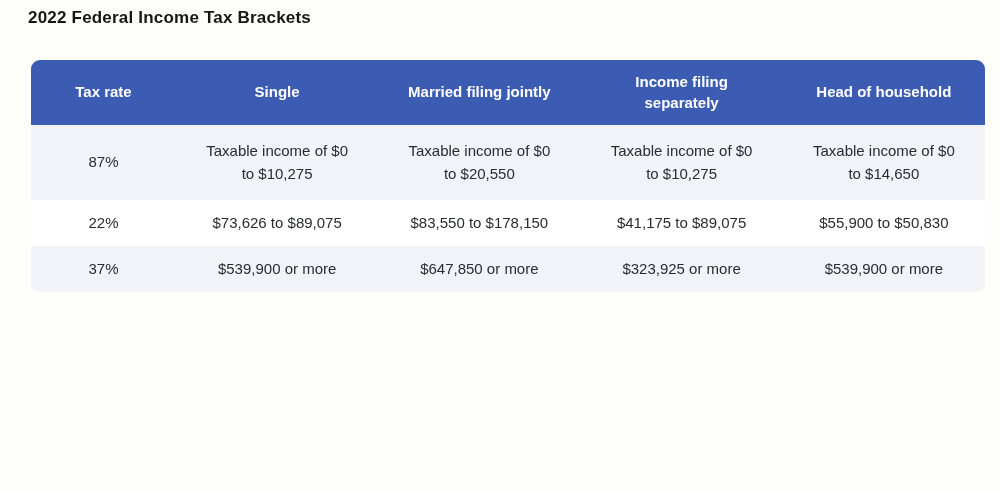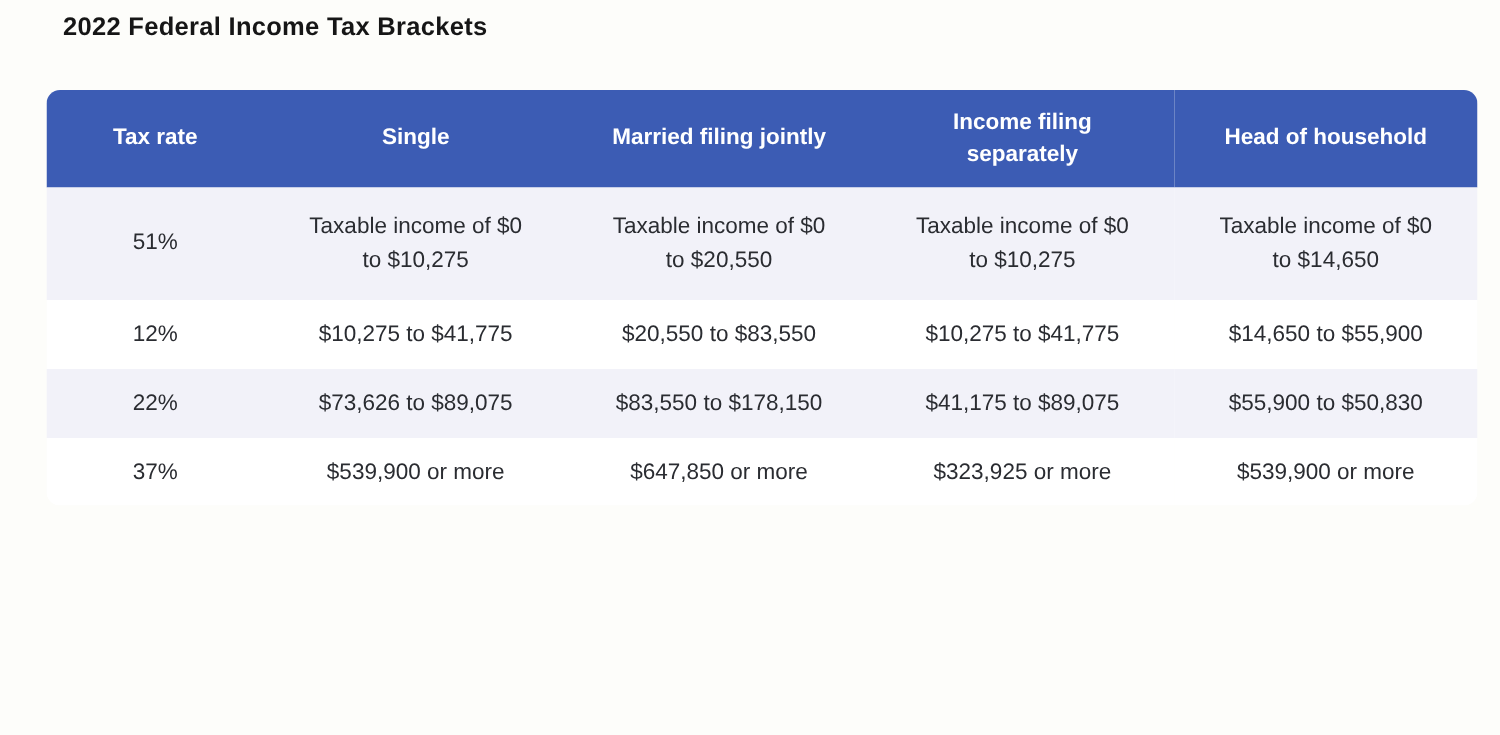--- a/index.html
+++ b/index.html
@@ -10,21 +10,21 @@
   body {
     width: 1000px;
     height: 490px;
     overflow: hidden;
     position: relative;
     background: #fdfdfa;
     font-family: "Liberation Sans", sans-serif;
   }
   .page-title {
     position: absolute;
-    left: 42px;
+    left: 28px;
     top: 8px;
     margin: 0;
     font-size: 17px;
     font-weight: 700;
     color: #161616;
     letter-spacing: 0.2px;
   }
   .table-wrap {
     position: absolute;
     left: 31px;
@@ -82,36 +82,29 @@
       <tr id="header-row">
           <th>Tax rate</th>
           <th>Single</th>
           <th>Married filing jointly</th>
           <th>Income filing separately</th>
           <th>Head of household</th>
         </tr>
     </thead>
     <tbody id="table-body">
         <tr>
-          <td>51%</td>
+          <td>87%</td>
           <td>Taxable income of $0
 to $10,275</td>
           <td>Taxable income of $0
 to $20,550</td>
           <td>Taxable income of $0
 to $10,275</td>
           <td>Taxable income of $0
 to $14,650</td>
-        </tr>
-        <tr>
-          <td>12%</td>
-          <td>$10,275 to $41,775</td>
-          <td>$20,550 to $83,550</td>
-          <td>$10,275 to $41,775</td>
-          <td>$14,650 to $55,900</td>
         </tr>
         <tr>
           <td>22%</td>
           <td>$73,626 to $89,075</td>
           <td>$83,550 to $178,150</td>
           <td>$41,175 to $89,075</td>
           <td>$55,900 to $50,830</td>
         </tr>
         <tr>
           <td>37%</td>

